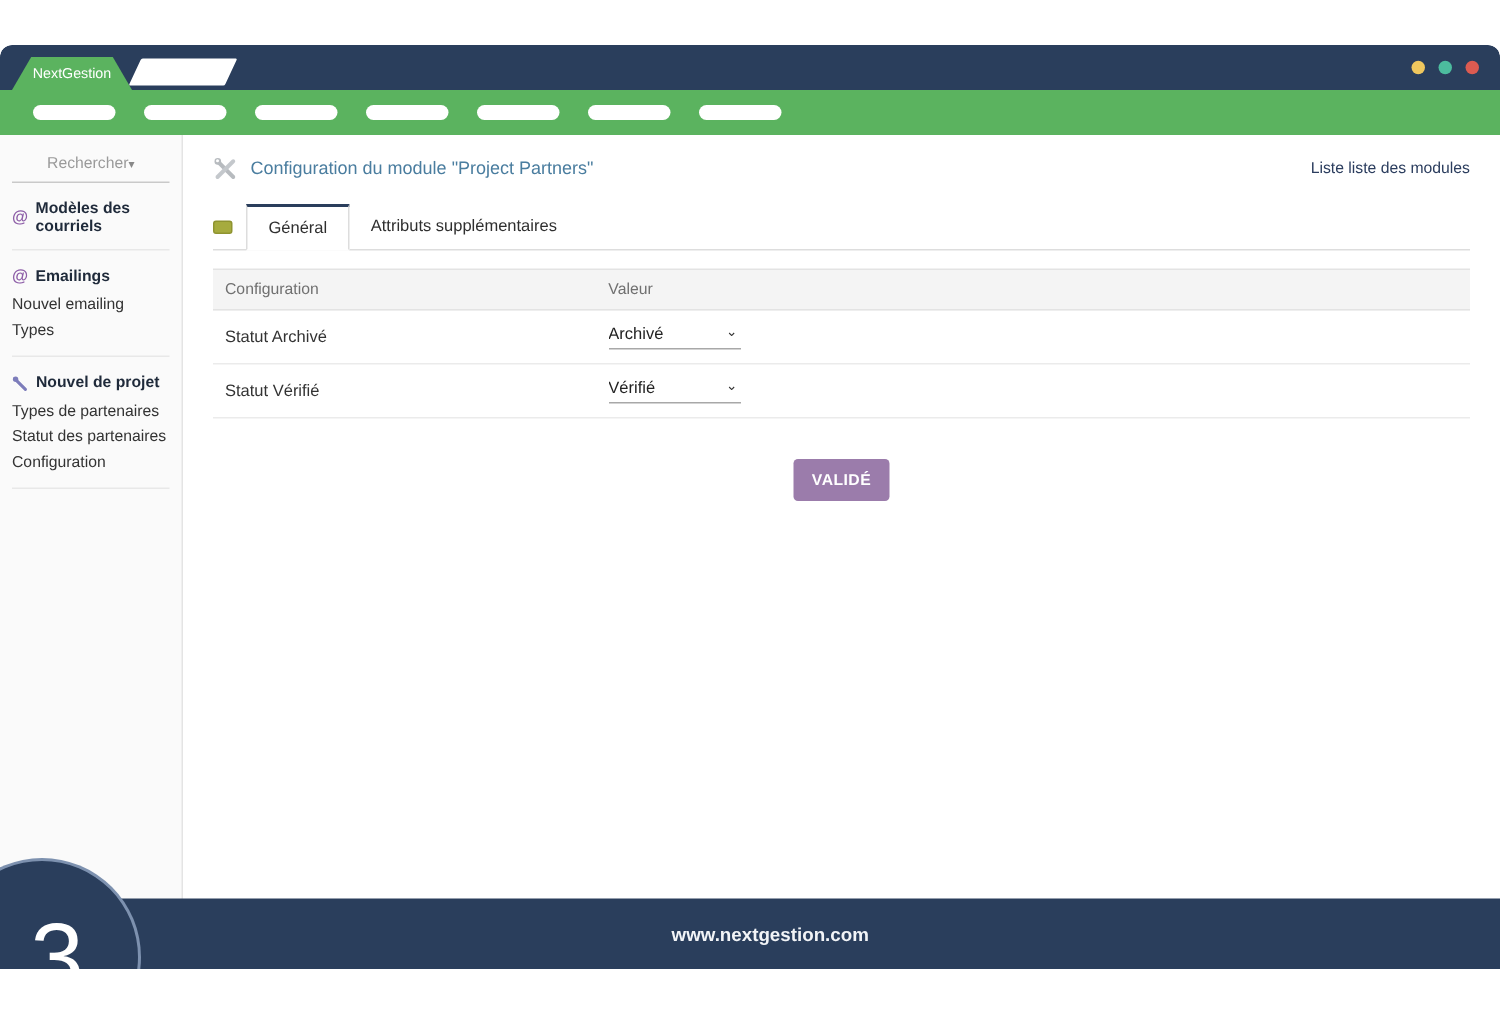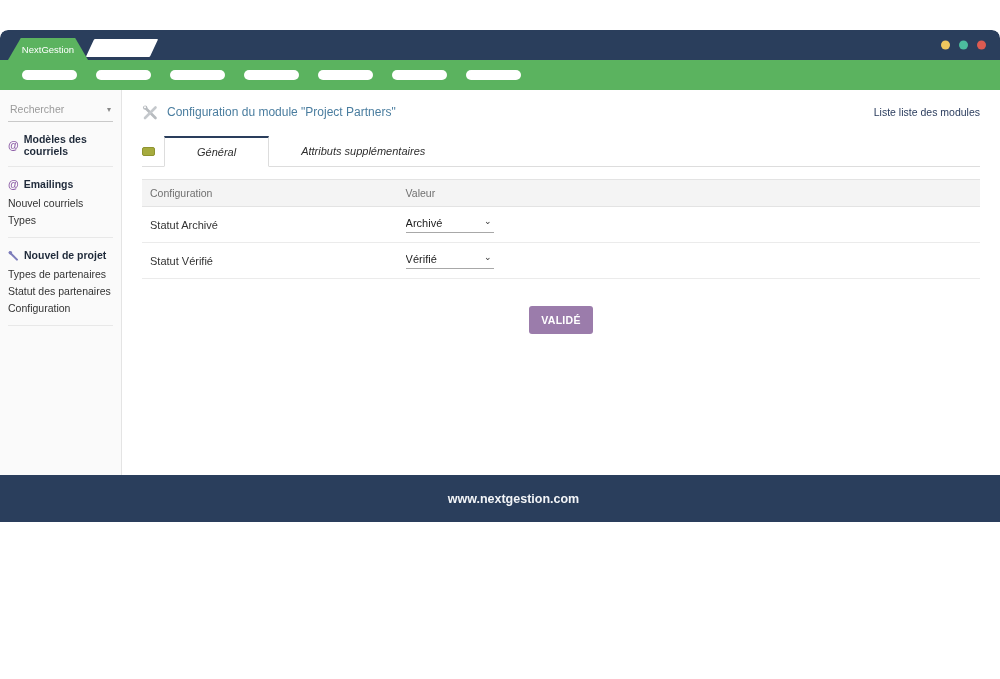--- a/index.html
+++ b/index.html
@@ -2,21 +2,21 @@
 <html><head>
 <meta charset="utf-8">
 <style>
   * { margin:0; padding:0; box-sizing:border-box; }
   html,body { background:#ffffff; }
   body {
     width:1000px; height:679px; position:relative; overflow:hidden;
     font-family:"Liberation Sans", sans-serif;
   }
   .window {
-    position:absolute; top:30px; left:0; width:1000px; height:492px;
+    position:absolute; top:30px; left:0; width:1000px; height:616px;
     border-radius:8px 8px 0 0; overflow:hidden; background:#ffffff;
   }
   
   .titlebar {
     position:relative; height:30px; background:#2a3e5c;
     border-radius:8px 8px 0 0;
   }
   .brand-tab {
     position:absolute; left:8px; bottom:0; width:80px; height:22px;
     background:#5bb35f; color:#ffffff; font-size:9.5px;
@@ -36,21 +36,21 @@
     padding-left:22px; gap:19px;
   }
   .pill { width:55px; height:10px; background:#ffffff; border-radius:5px; }
   
   .app-body { display:flex; height:511px; }
   .sidebar {
     width:122px; background:#fafafa; border-right:1px solid #e4e4e4;
     padding:10px 8px 0 8px; flex-shrink:0;
   }
   .search-select {
-    display:flex; align-items:center; justify-content:space-between;
+    display:flex; align-items:center; justify-content:center;
     border-bottom:1px solid #c9c9c9; padding:3px 2px 6px 2px;
     color:#9a9a9a; font-size:10.5px; cursor:pointer;
   }
   .search-caret { font-size:8px; color:#888; }
   .side-group { border-bottom:1px solid #e8e8e8; padding:11px 0 9px 0; }
   .group-header {
     display:flex; align-items:center; gap:5px;
     font-size:10.5px; font-weight:bold; color:#1f2a3a; cursor:pointer;
   }
   .at-glyph { color:#8e5fa8; font-weight:bold; font-size:11px; }
@@ -66,21 +66,21 @@
   .back-link { font-size:10.5px; color:#2b3d5e; cursor:pointer; text-decoration:none; }
   .tabstrip {
     margin-top:16px; display:flex; align-items:center;
     border-bottom:1px solid #dddddd;
   }
   .olive-icon {
     width:13px; height:9px; border-radius:2px; background:#a6ab3e;
     border:1px solid #8f9430; margin-right:9px; flex-shrink:0;
   }
   .tab {
-    font-size:11px; color:#2f2f2f; padding:8px 32px; cursor:pointer;font-style:italic;
+    font-size:11px; color:#2f2f2f; padding:8px 14px; cursor:pointer;
   }
   .tab.active {
     background:#ffffff; border:1px solid #dddddd; border-top:2px solid #2a3e5c;
     border-bottom:1px solid #ffffff; margin-bottom:-1px;
   }
   
   table.config { width:100%; border-collapse:collapse; margin-top:12px; }
   table.config th {
     background:#f4f4f4; border-top:1px solid #e3e3e3; border-bottom:1px solid #e3e3e3;
     font-size:10.5px; color:#707070; font-weight:normal; text-align:left;
@@ -163,21 +163,21 @@
           <span>Modèles des courriels</span>
         </div>
       </div>
 
       <div class="side-group">
         <div class="group-header">
           <span class="at-glyph">@</span>
           <span>Emailings</span>
         </div>
         <div class="side-items">
-          <div class="side-item">Nouvel courriels</div>
+          <div class="side-item">Nouvel emailing</div>
           <div class="side-item">Types</div>
         </div>
       </div>
 
       <div class="side-group">
         <div class="group-header">
           <span style="display:inline-flex;">
             <svg width="11" height="11" viewBox="0 0 16 16">
               <path d="M2.5 3.5 L13 14" stroke="#7d7dbb" stroke-width="3" stroke-linecap="round"></path>
               <circle cx="3.5" cy="4" r="2.6" fill="#7d7dbb"></circle>

